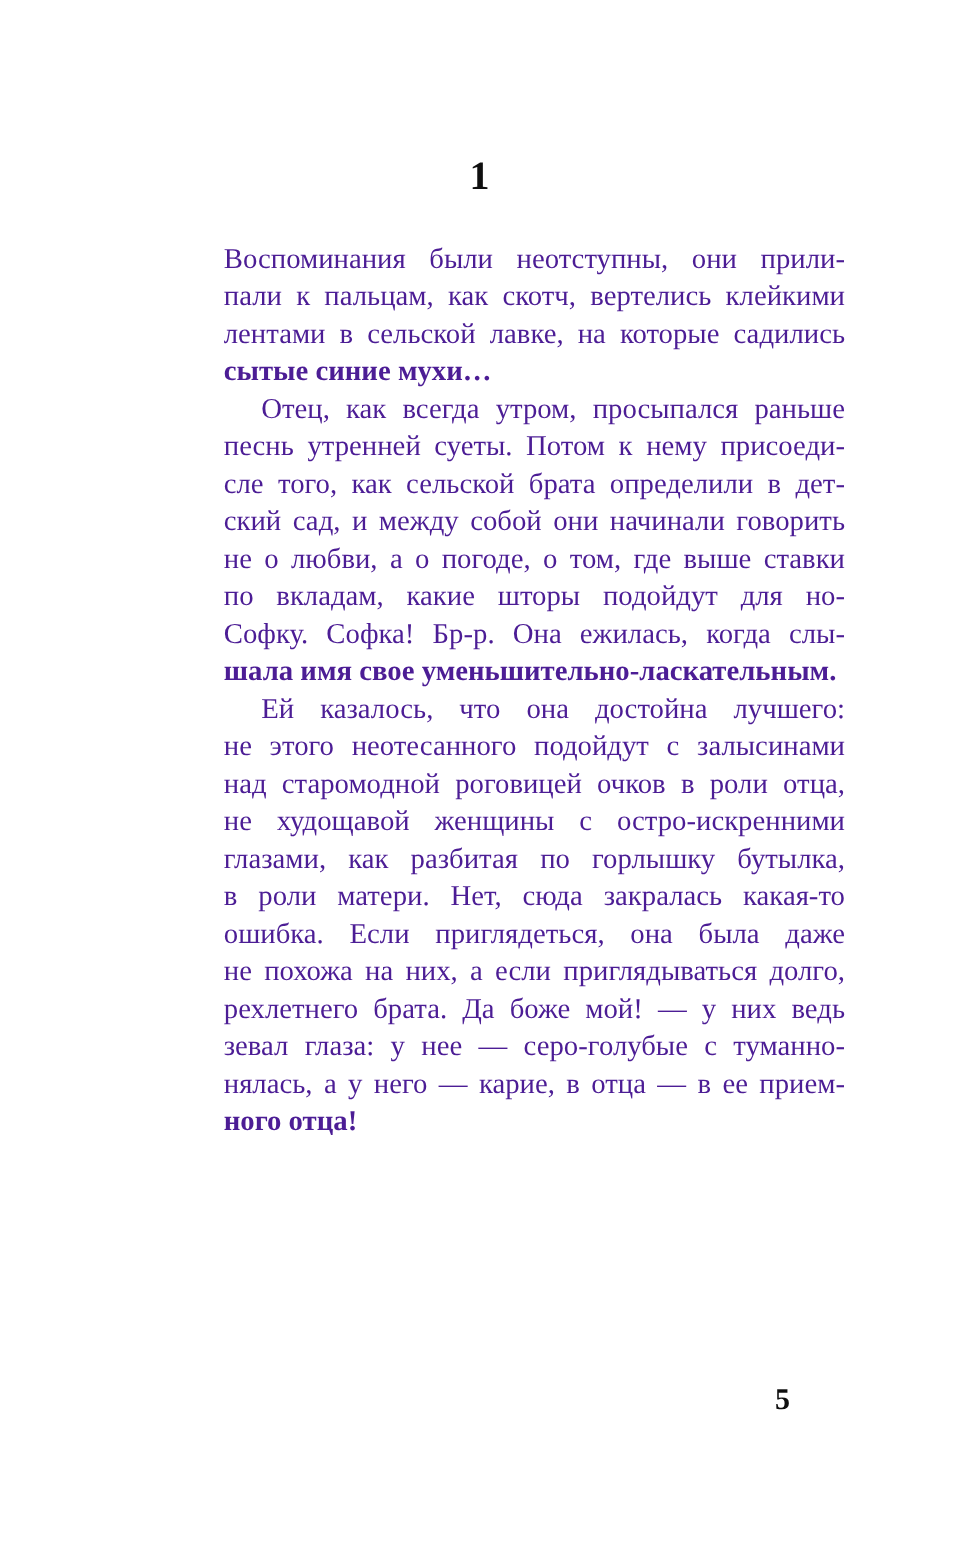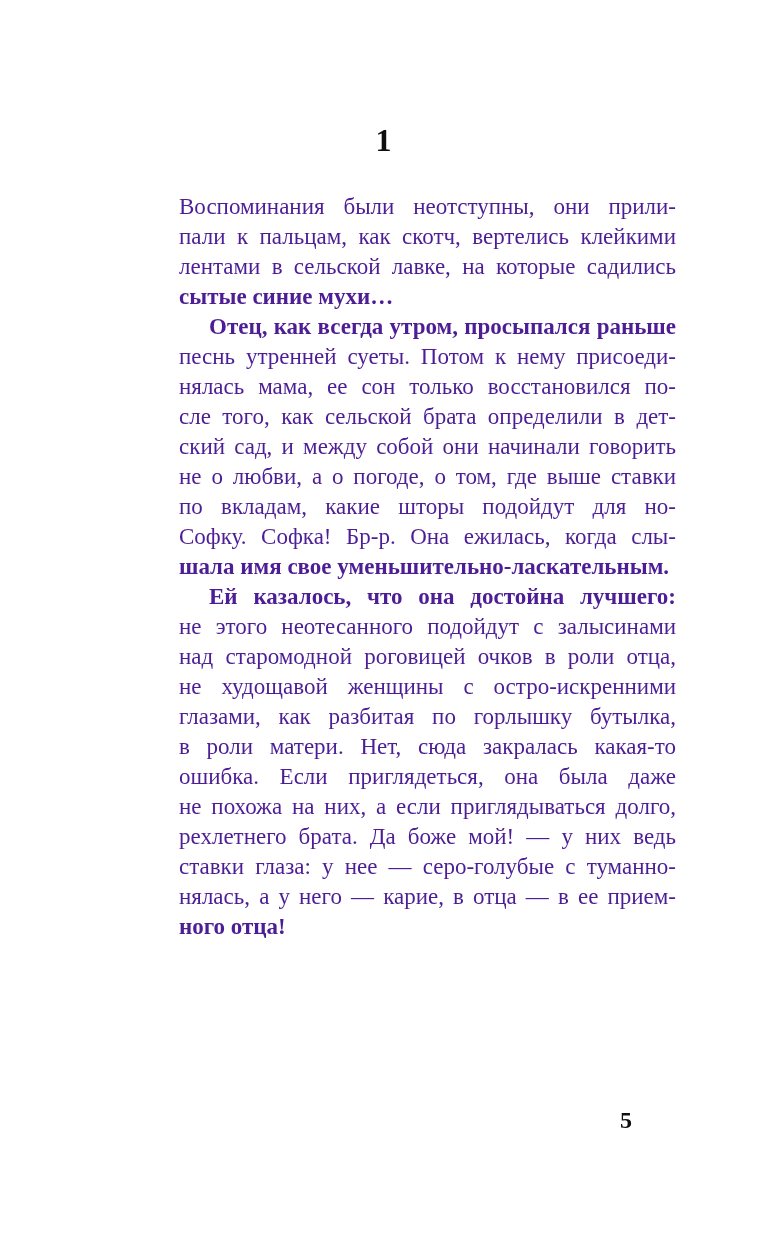--- a/index.html
+++ b/index.html
@@ -46,21 +46,20 @@
     text-align: justify;
     text-align-last: justify;
     white-space: normal;
   }
   .line.last-line {
     text-align-last: left;
     font-weight: bold;
   }
   .line.indent-line {
     text-indent: 30px;
-    font-weight: bold;
   }
   .page-number {
     position: absolute;
     left: 135px;
     top: 1105px;
     width: 497px;
     text-align: right;
     font-size: 24px;
     line-height: 30px;
     font-weight: bold;
@@ -76,38 +75,37 @@
   <div class="body-text">
       <p>
         <span class="line">Воспоминания были неотступны, они прили-</span>
         <span class="line">пали к пальцам, как скотч, вертелись клейкими</span>
         <span class="line">лентами в сельской лавке, на которые садились</span>
         <span class="line last-line">сытые синие мухи…</span>
       </p>
       <p>
         <span class="line indent-line">Отец, как всегда утром, просыпался раньше</span>
         <span class="line">песнь утренней суеты. Потом к нему присоеди-</span>
-        <span class="line">нялась мама, ее сон только восстановился по-</span>
         <span class="line">сле того, как сельской брата определили в дет-</span>
         <span class="line">ский сад, и между собой они начинали говорить</span>
         <span class="line">не о любви, а о погоде, о том, где выше ставки</span>
         <span class="line">по вкладам, какие шторы подойдут для но-</span>
         <span class="line">Софку. Софка! Бр-р. Она ежилась, когда слы-</span>
         <span class="line last-line">шала имя свое уменьшительно-ласкательным.</span>
       </p>
       <p>
         <span class="line indent-line">Ей казалось, что она достойна лучшего:</span>
         <span class="line">не этого неотесанного подойдут с залысинами</span>
         <span class="line">над старомодной роговицей очков в роли отца,</span>
         <span class="line">не худощавой женщины с остро-искренними</span>
         <span class="line">глазами, как разбитая по горлышку бутылка,</span>
         <span class="line">в роли матери. Нет, сюда закралась какая-то</span>
         <span class="line">ошибка. Если приглядеться, она была даже</span>
         <span class="line">не похожа на них, а если приглядываться долго,</span>
         <span class="line">рехлетнего брата. Да боже мой! — у них ведь</span>
-        <span class="line">ставки глаза: у нее — серо-голубые с туманно-</span>
+        <span class="line">зевал глаза: у нее — серо-голубые с туманно-</span>
         <span class="line">нялась, а у него — карие, в отца — в ее прием-</span>
         <span class="line last-line">ного отца!</span>
       </p>
     </div>
 
   <div class="page-number">5</div>
 </div>
 
 </body></html>

